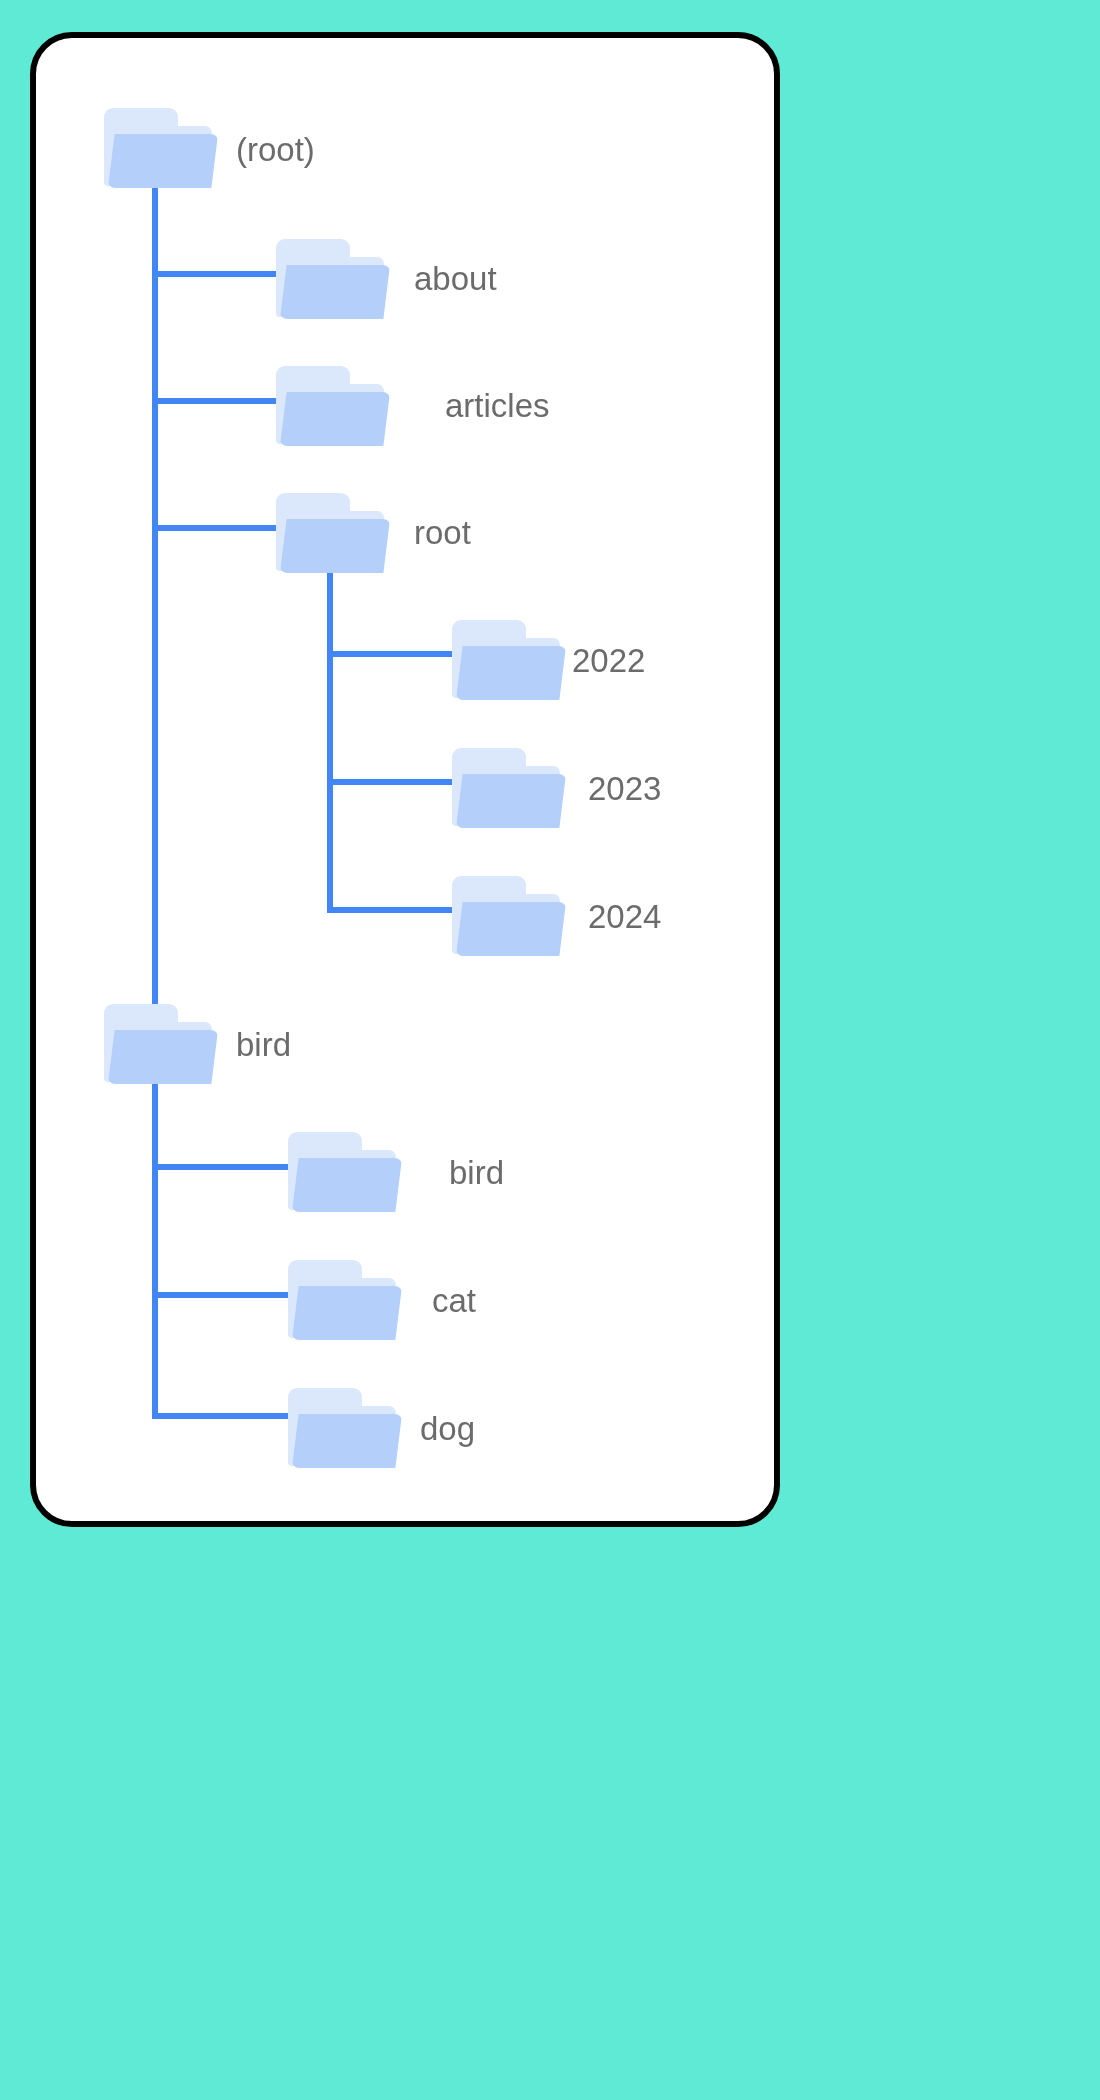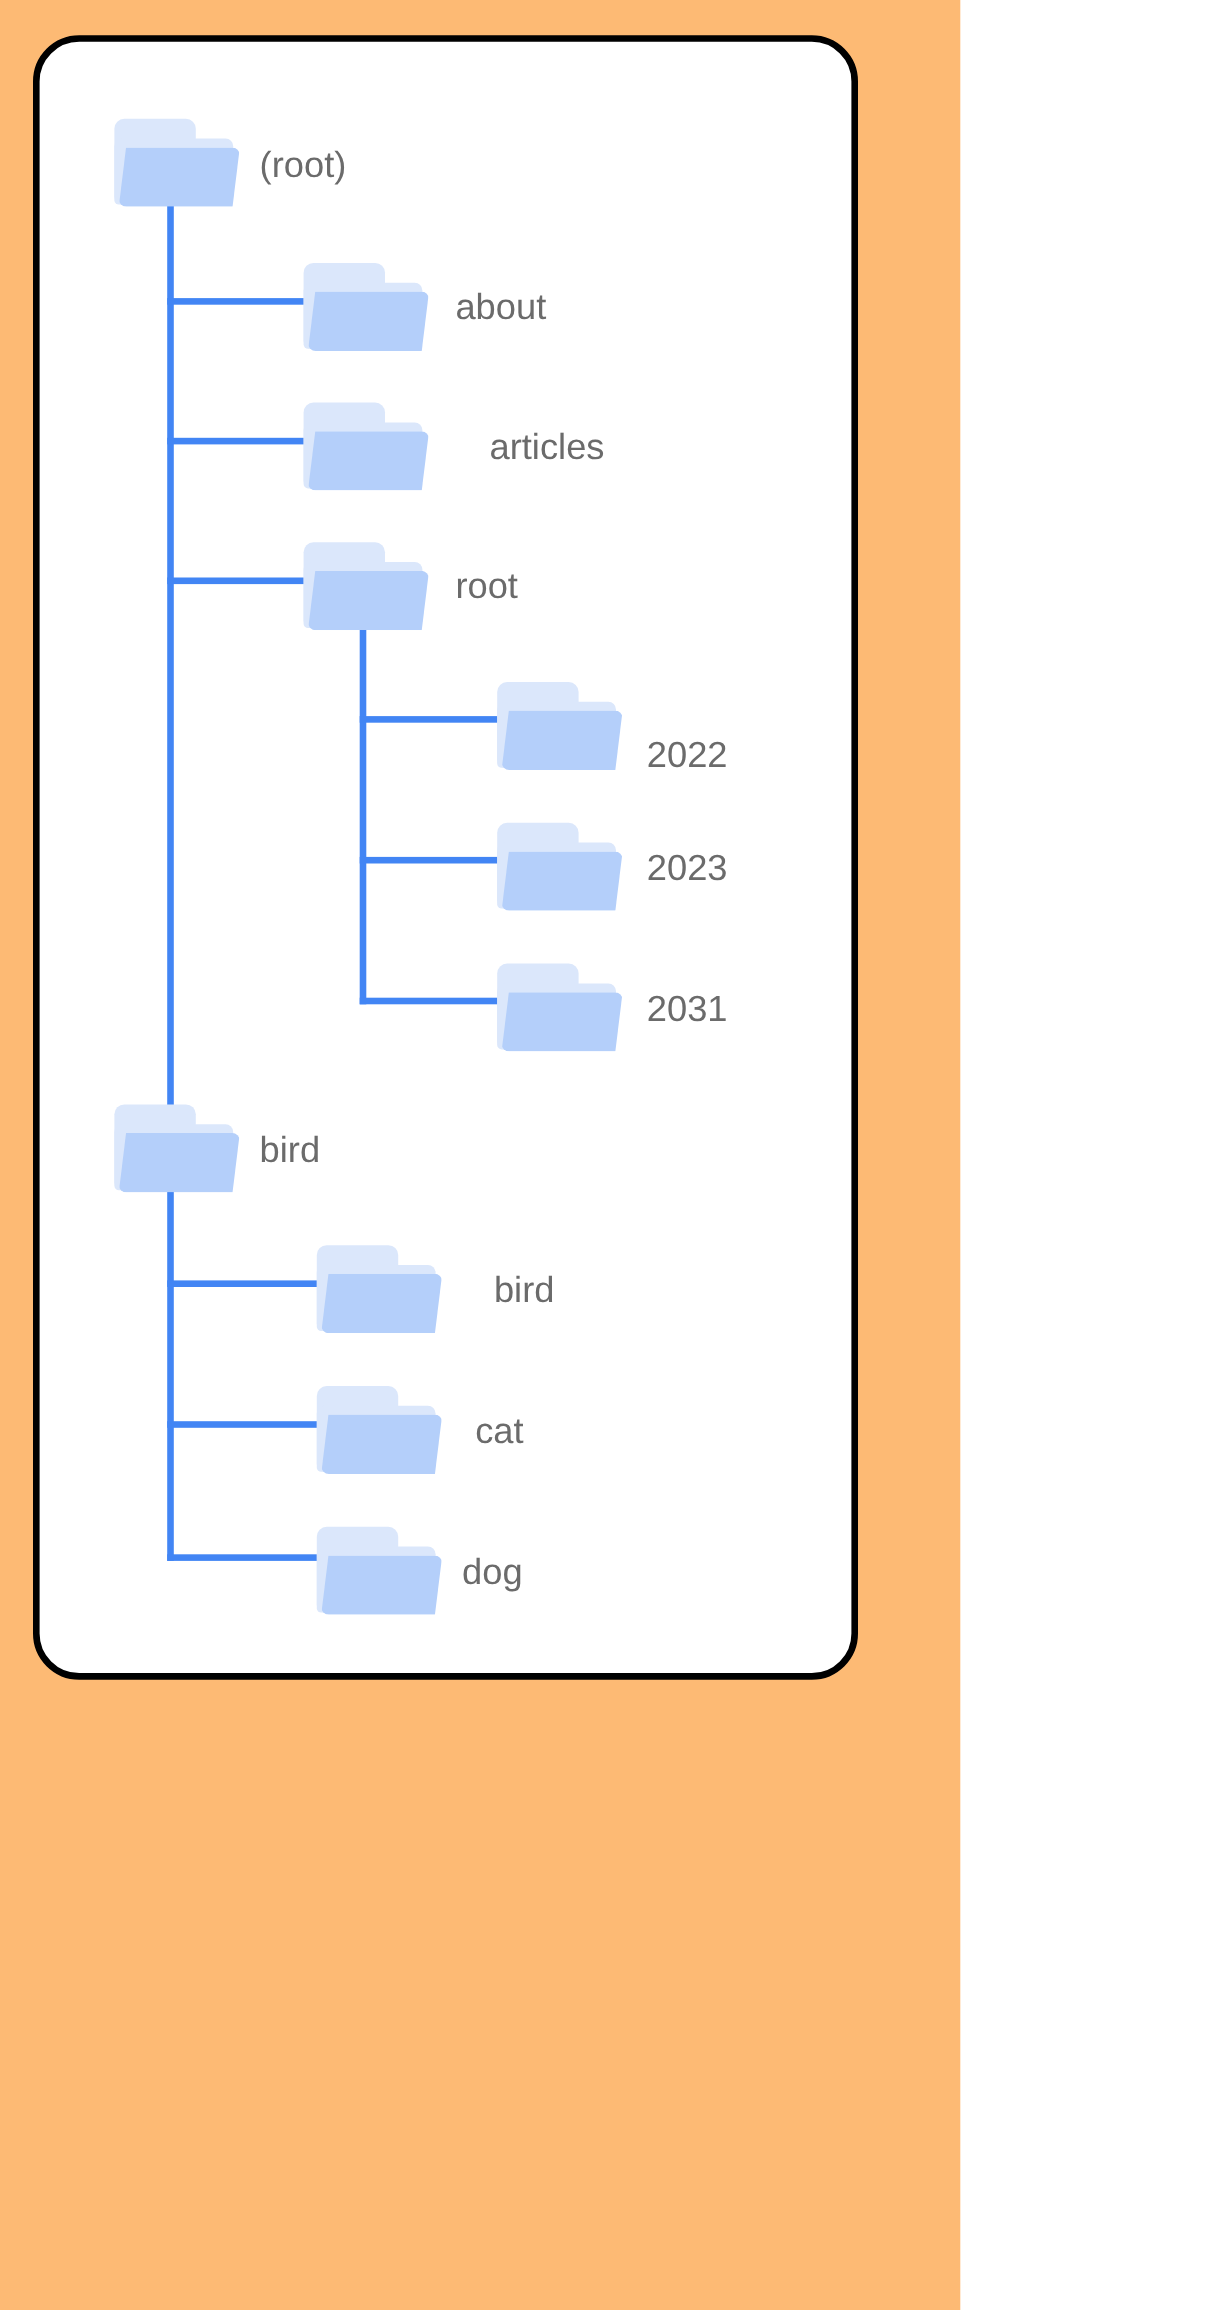--- a/index.html
+++ b/index.html
@@ -10,23 +10,23 @@
   }
   body {
     width: 1100px;
     height: 2100px;
     font-family: "Liberation Sans", sans-serif;
     overflow: hidden;
   }
 
   #stage {
     position: relative;
-    width: 873px;
+    width: 1100px;
     height: 2100px;
-    background: #fdba74;
+    background: #5eead4;
     text-decoration: underline;
   }
 
   
   .card {
     position: absolute;
     left: 30px;
     top: 32px;
     width: 750px;
     height: 1495px;
@@ -145,35 +145,35 @@
     <div class="f-mid"></div>
     <div class="f-front"></div>
   </div>
   <div class="label" style="left:414px; top:516px;">root</div>
 
   <div class="folder" style="left:448px; top:612px;">
     <div class="f-back"></div>
     <div class="f-mid"></div>
     <div class="f-front"></div>
   </div>
-  <div class="label" style="left:588px; top:644px;margin-top:25px;">2022</div>
+  <div class="label" style="left:572px; top:644px;">2022</div>
 
   <div class="folder" style="left:448px; top:740px;">
     <div class="f-back"></div>
     <div class="f-mid"></div>
     <div class="f-front"></div>
   </div>
   <div class="label" style="left:588px; top:772px;text-align:right;">2023</div>
 
   <div class="folder" style="left:448px; top:868px;">
     <div class="f-back"></div>
     <div class="f-mid"></div>
     <div class="f-front"></div>
   </div>
-  <div class="label" style="left:588px; top:900px;">2031</div>
+  <div class="label" style="left:588px; top:900px;">2024</div>
 
   <div class="folder" style="left:100px; top:996px;">
     <div class="f-back"></div>
     <div class="f-mid"></div>
     <div class="f-front"></div>
   </div>
   <div class="label" style="left:236px; top:1028px;">bird</div>
 
   <div class="folder" style="left:284px; top:1124px;">
     <div class="f-back"></div>

